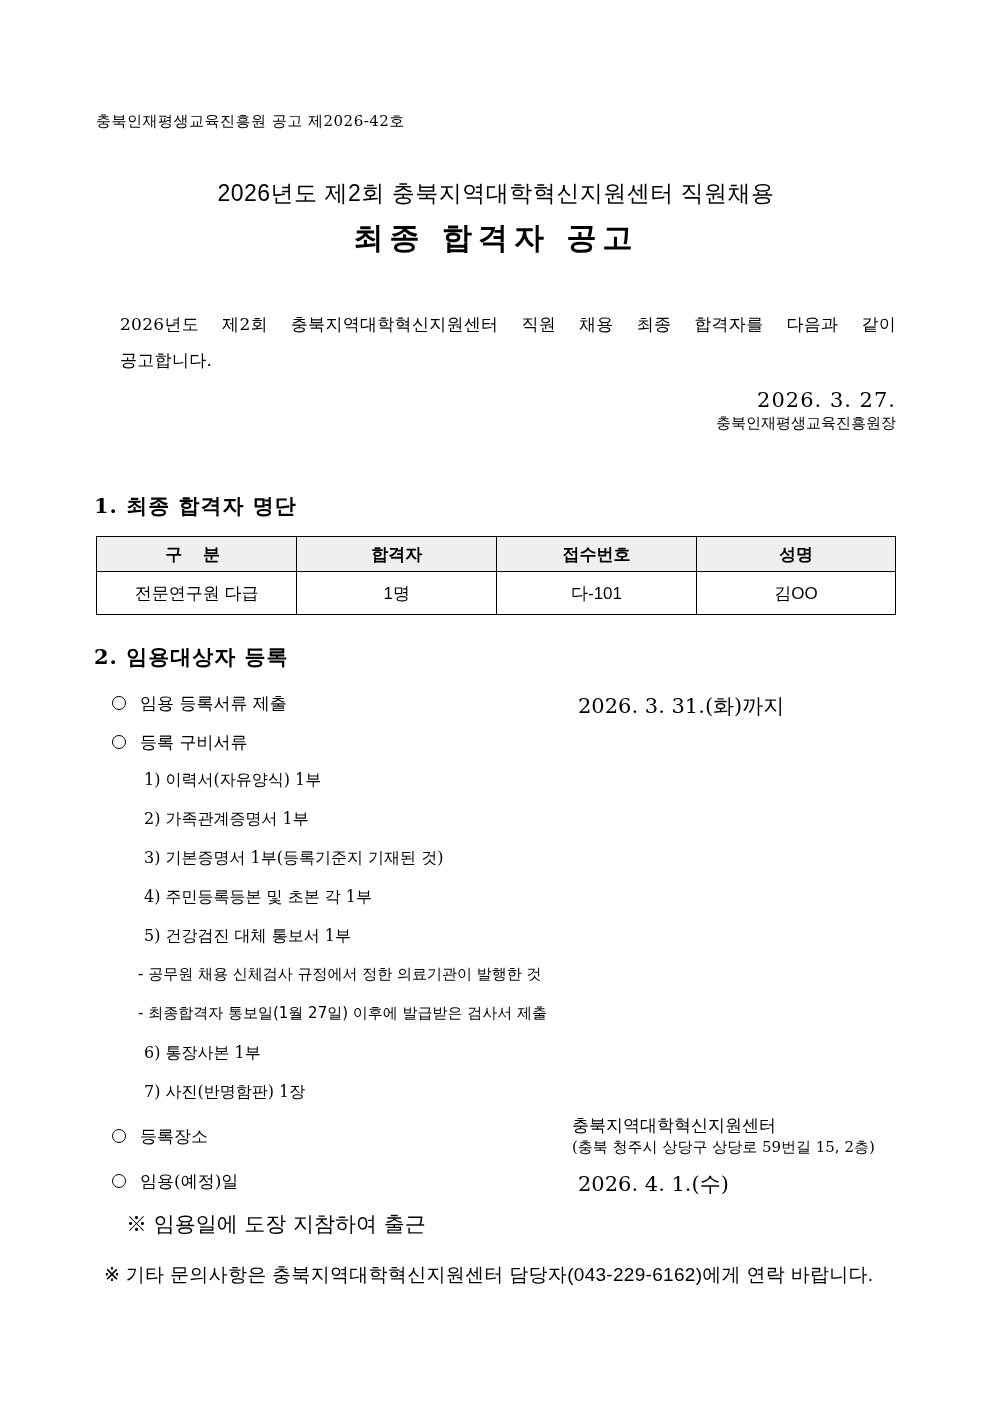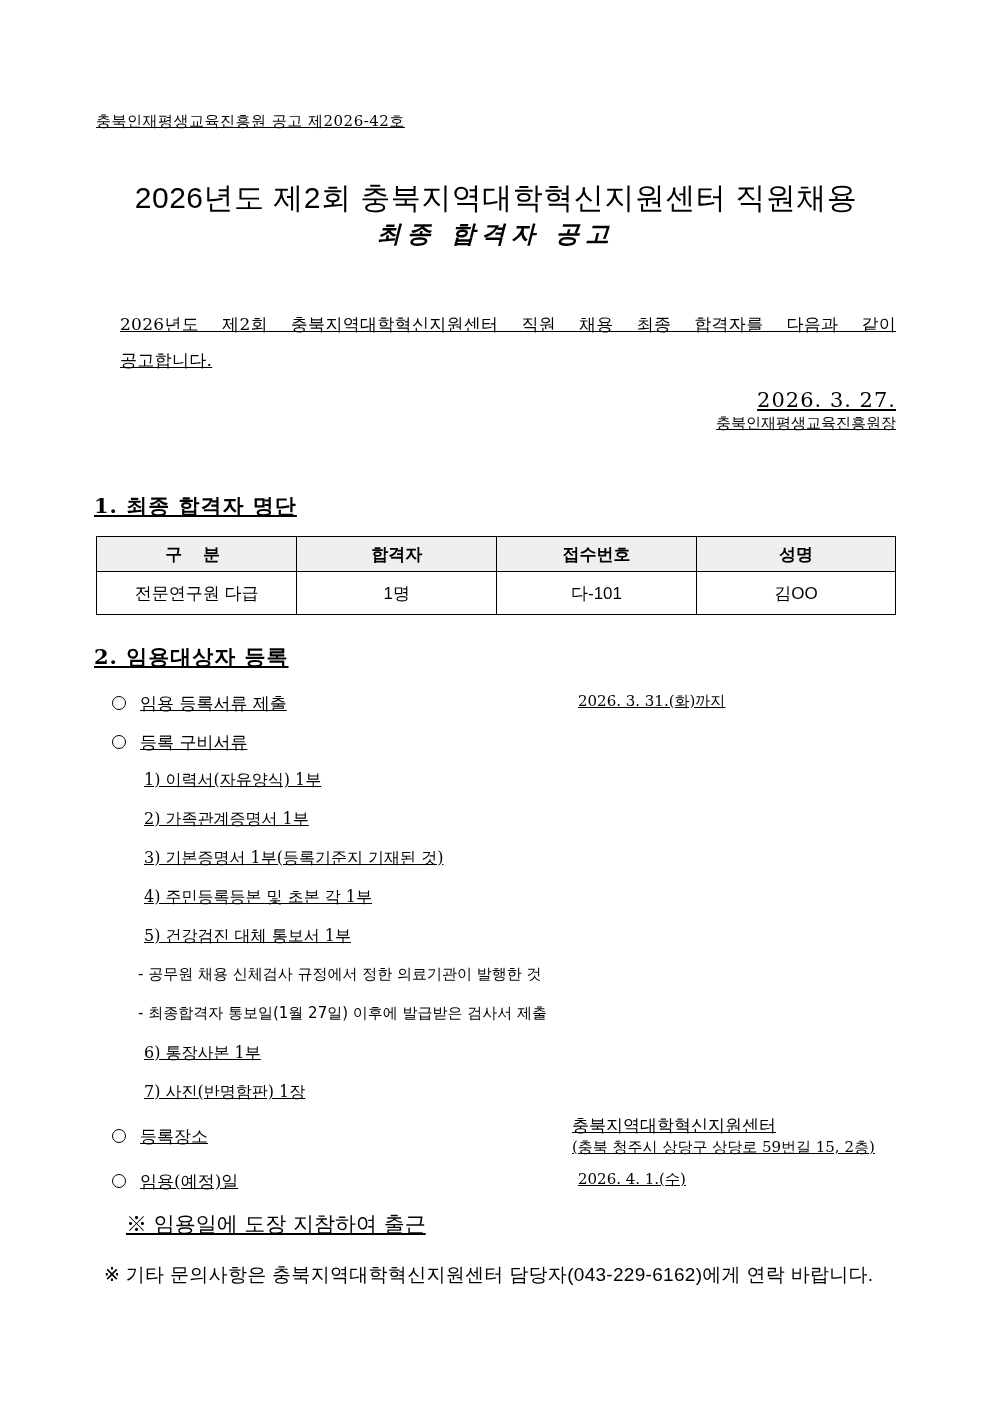--- a/index.html
+++ b/index.html
@@ -1,34 +1,34 @@
 <!DOCTYPE html>
 <html><head>
   <meta charset="utf-8">
   <style>
     html, body { margin: 0; padding: 0; background: #ffffff; }
     body { width: 992px; height: 1403px; position: relative; color: #000; font-family: "DejaVu Serif", serif; overflow: hidden; }
     .abs { position: absolute; white-space: nowrap; }
-    .serif { font-family: "DejaVu Serif", "Liberation Serif", serif; text-decoration: underline; }
+    .serif { font-family: "DejaVu Serif", "Liberation Serif", serif; }
     .sans { font-family: "DejaVu Sans", "Liberation Sans", sans-serif; }
     .notice-no { left: 96px; top: 112px; font-size: 15px; letter-spacing: 0.5px; }
-    .title1 { left: 0; width: 992px; top: 178px; text-align: center; font-size: 30px; font-family: "Liberation Sans", "DejaVu Sans", sans-serif; letter-spacing: 0.5px; }
-    .title2 { left: 0; width: 992px; top: 218px; text-align: center; font-size: 24px; font-weight: bold; letter-spacing: 6px; font-family: "DejaVu Serif", serif; font-style: italic; }
+    .title1 { left: 0; width: 992px; top: 178px; text-align: center; font-size: 23px; font-family: "Liberation Sans", "DejaVu Sans", sans-serif; letter-spacing: 0.5px; }
+    .title2 { left: 0; width: 992px; top: 218px; text-align: center; font-size: 30px; font-weight: bold; letter-spacing: 6px; font-family: "DejaVu Serif", serif; }
     .intro { left: 120px; top: 306px; width: 776px; font-size: 17px; line-height: 36px; white-space: normal; text-align: justify; letter-spacing: 0.3px; }
     .intro .line1 { display: block; text-align: justify; text-align-last: justify; }
     .date { right: 96px; top: 388px; font-size: 21px; letter-spacing: 1px; }
     .signer { right: 96px; top: 414px; font-size: 15px; }
     .h-section { left: 94px; font-size: 21px; font-weight: bold; letter-spacing: 1px; }
     .tbl { position: absolute; left: 96px; top: 536px; width: 800px; border-collapse: collapse; font-family: "Liberation Sans", "DejaVu Sans", sans-serif; }
     .tbl th, .tbl td { border: 1.5px solid #000; text-align: center; font-size: 17px; }
     .tbl th { background: #efefef; height: 32px; font-weight: bold; }
     .tbl td { height: 40px; font-weight: normal; margin-top: 45px; }
     .bullet-row { left: 112px; font-size: 17px; }
     .bullet { display: inline-block; width: 12px; height: 12px; border: 1.6px solid #000; border-radius: 50%; margin-right: 14px; vertical-align: -1px; }
-    .right-col { left: 578px; font-size: 15px; }
+    .right-col { left: 578px; font-size: 21px; }
     .sub-item { left: 144px; font-size: 16px; }
     .dash-item { left: 138px; font-size: 15px; }
     .addr1 { left: 572px; top: 1114px; font-size: 17px; }
     .addr2 { left: 572px; top: 1138px; font-size: 15px; }
     .note { left: 126px; top: 1210px; font-size: 21px; }
     .footer { left: 104px; top: 1262px; font-size: 19px; font-family: "Liberation Sans", "DejaVu Sans", sans-serif; letter-spacing: 0.3px; }
   </style>
 </head>
 <body>
 

